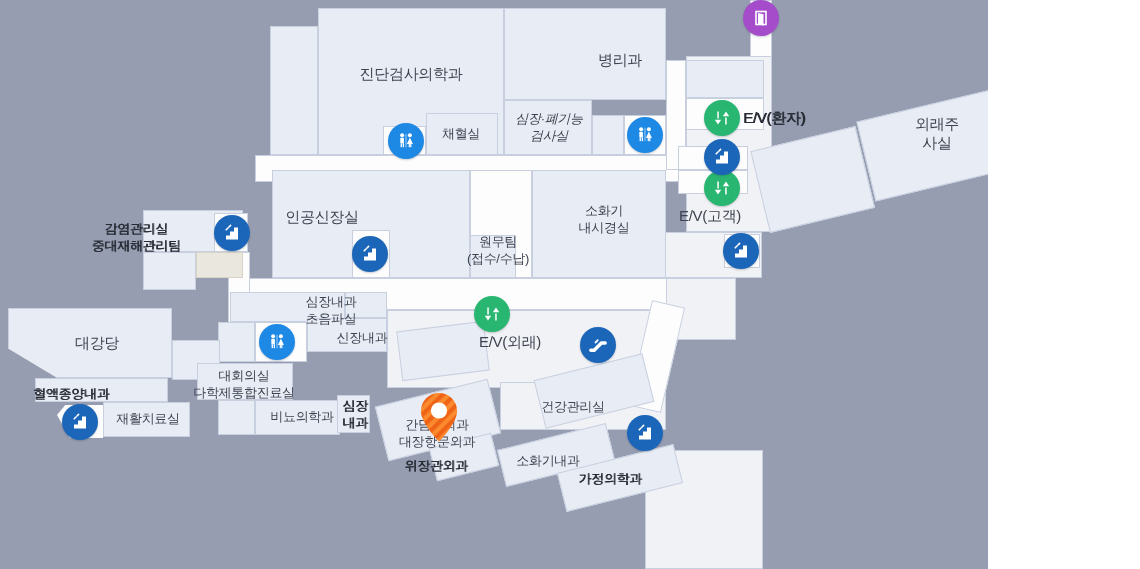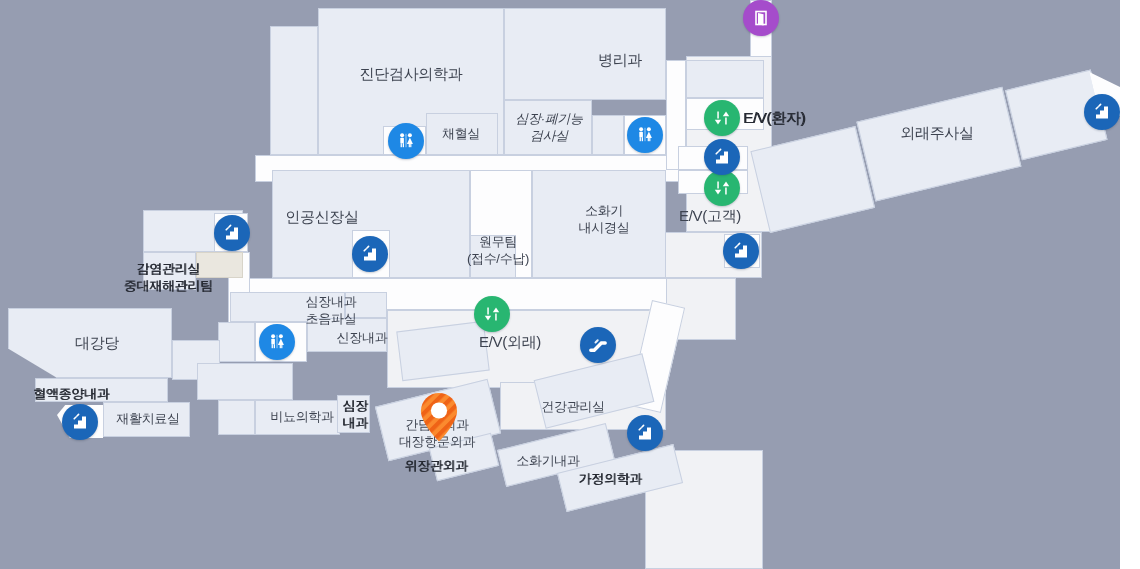--- a/index.html
+++ b/index.html
@@ -1,17 +1,17 @@
 <!DOCTYPE html>
 <html style="--bg: #969db1; --room: #e8ecf4; --room-border: #c8d0e0; --corridor: #fdfdfe; --floor: #f1f2f5; --beige: #eae7df; --restroom-blue: #1e88e5; --stairs-blue: #1b66b8; --elevator-green: #28b671; --door-purple: #a54ccb; --pin-orange: #fb8a2e; --pin-stripe: #ef6316; --text: #3d4350;"><head>
 <meta charset="utf-8">
 <style>
   html,body{margin:0;padding:0;}
   body{font-family:"Liberation Sans","DejaVu Sans",sans-serif;}
-  #stage{position:relative;width:1120px;height:569px;background:var(--bg,#969db1);overflow:hidden;}
+  #stage{position:relative;width:988px;height:569px;background:var(--bg,#969db1);overflow:hidden;}
   .shape{position:absolute;box-sizing:border-box;}
   .room{background:var(--room,#e8ecf4);border:1px solid var(--room-border,#c8d0e0);}
   .white{background:var(--corridor,#fdfdfe);border:1px solid var(--room-border,#c8d0e0);}
   .floor{background:var(--floor,#f1f2f5);border:1px solid var(--room-border,#c8d0e0);}
   .beige{background:var(--beige,#eae7df);border:1px solid #d8d4c9;}
   .noborder{border:none;}
   .wing{position:absolute;left:770px;top:145px;width:378px;height:88px;transform:rotate(-13.5deg);transform-origin:0 100%;}
   .tilt{transform:rotate(-14deg);}
   .tilt7{transform:rotate(-7deg);}
   .label{position:absolute;transform:translate(-50%,-50%);color:var(--text,#3d4350);font-size:13px;line-height:1.28;text-align:center;white-space:pre-line;letter-spacing:-0.3px;}
@@ -223,31 +223,33 @@
 
   <div class="label fs15" style="left:411px;top:74px;">진단검사의학과</div>
   <div class="label fs15" style="left:620px;top:60px;">병리과</div>
   <div class="label" style="left:461px;top:134px;">채혈실</div>
   <div class="label" style="left:549px;top:128px;font-style:italic;">심장·폐기능
 검사실</div>
   <div class="label fs15 anchor-left hv" style="left:743px;top:118px;">E/V(환자)</div>
   <div class="label fs15" style="left:937px;top:133px;text-align:center;">외래주사실</div>
   <div class="label fs15" style="left:710px;top:216px;">E/V(고객)</div>
   <div class="label fs15" style="left:322px;top:217px;">인공신장실</div>
-  <div class="label hv" style="left:168px;top:238px;margin-top:40px;">감염관리실
+  <div class="label hv" style="left:136px;top:238px;">감염관리실
 중대재해관리팀</div>
   <div class="label" style="left:498px;top:251px;">원무팀
 (접수/수납)</div>
   <div class="label" style="left:604px;top:220px;">소화기
 내시경실</div>
   <div class="label fs15" style="left:510px;top:342px;">E/V(외래)</div>
   <div class="label" style="left:331px;top:311px;">심장내과
 초음파실</div>
   <div class="label" style="left:362px;top:338px;">신장내과</div>
   <div class="label fs15" style="left:97px;top:343px;">대강당</div>
+  <div class="label" style="left:244px;top:385px;">대회의실
+다학제통합진료실</div>
   <div class="label hv" style="left:71px;top:394px;">혈액종양내과</div>
   <div class="label" style="left:148px;top:419px;">재활치료실</div>
   <div class="label" style="left:302px;top:417px;">비뇨의학과</div>
   <div class="label hv" style="left:355px;top:415px;">심장
 내과</div>
   <div class="label" style="left:437px;top:434px;">간담췌외과
 대장항문외과</div>
   <div class="label hv" style="left:436px;top:466px;">위장관외과</div>
   <div class="label" style="left:573px;top:407px;">건강관리실</div>
   <div class="label" style="left:548px;top:461px;">소화기내과</div>

